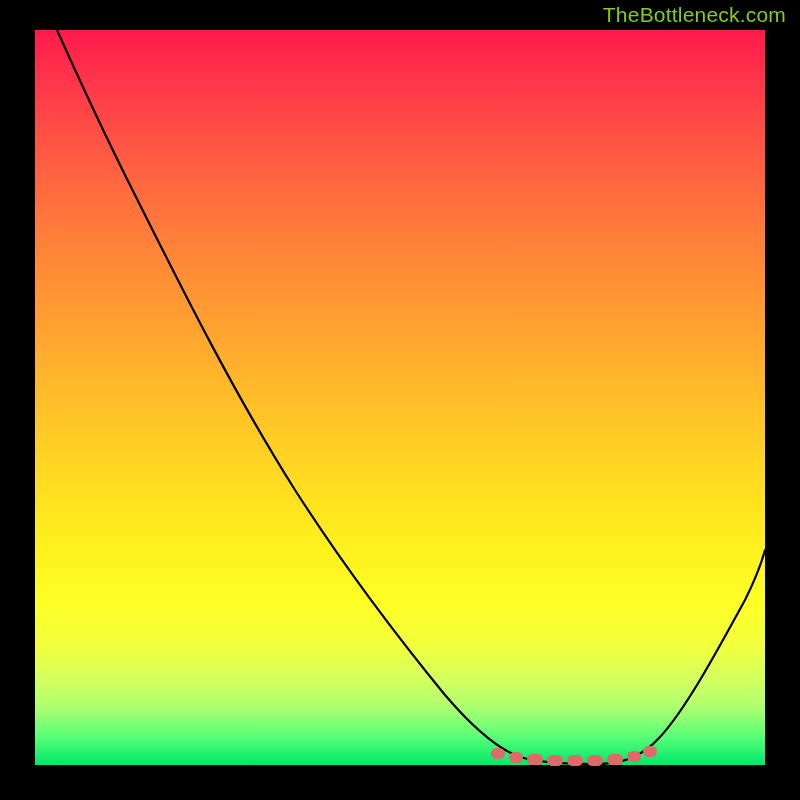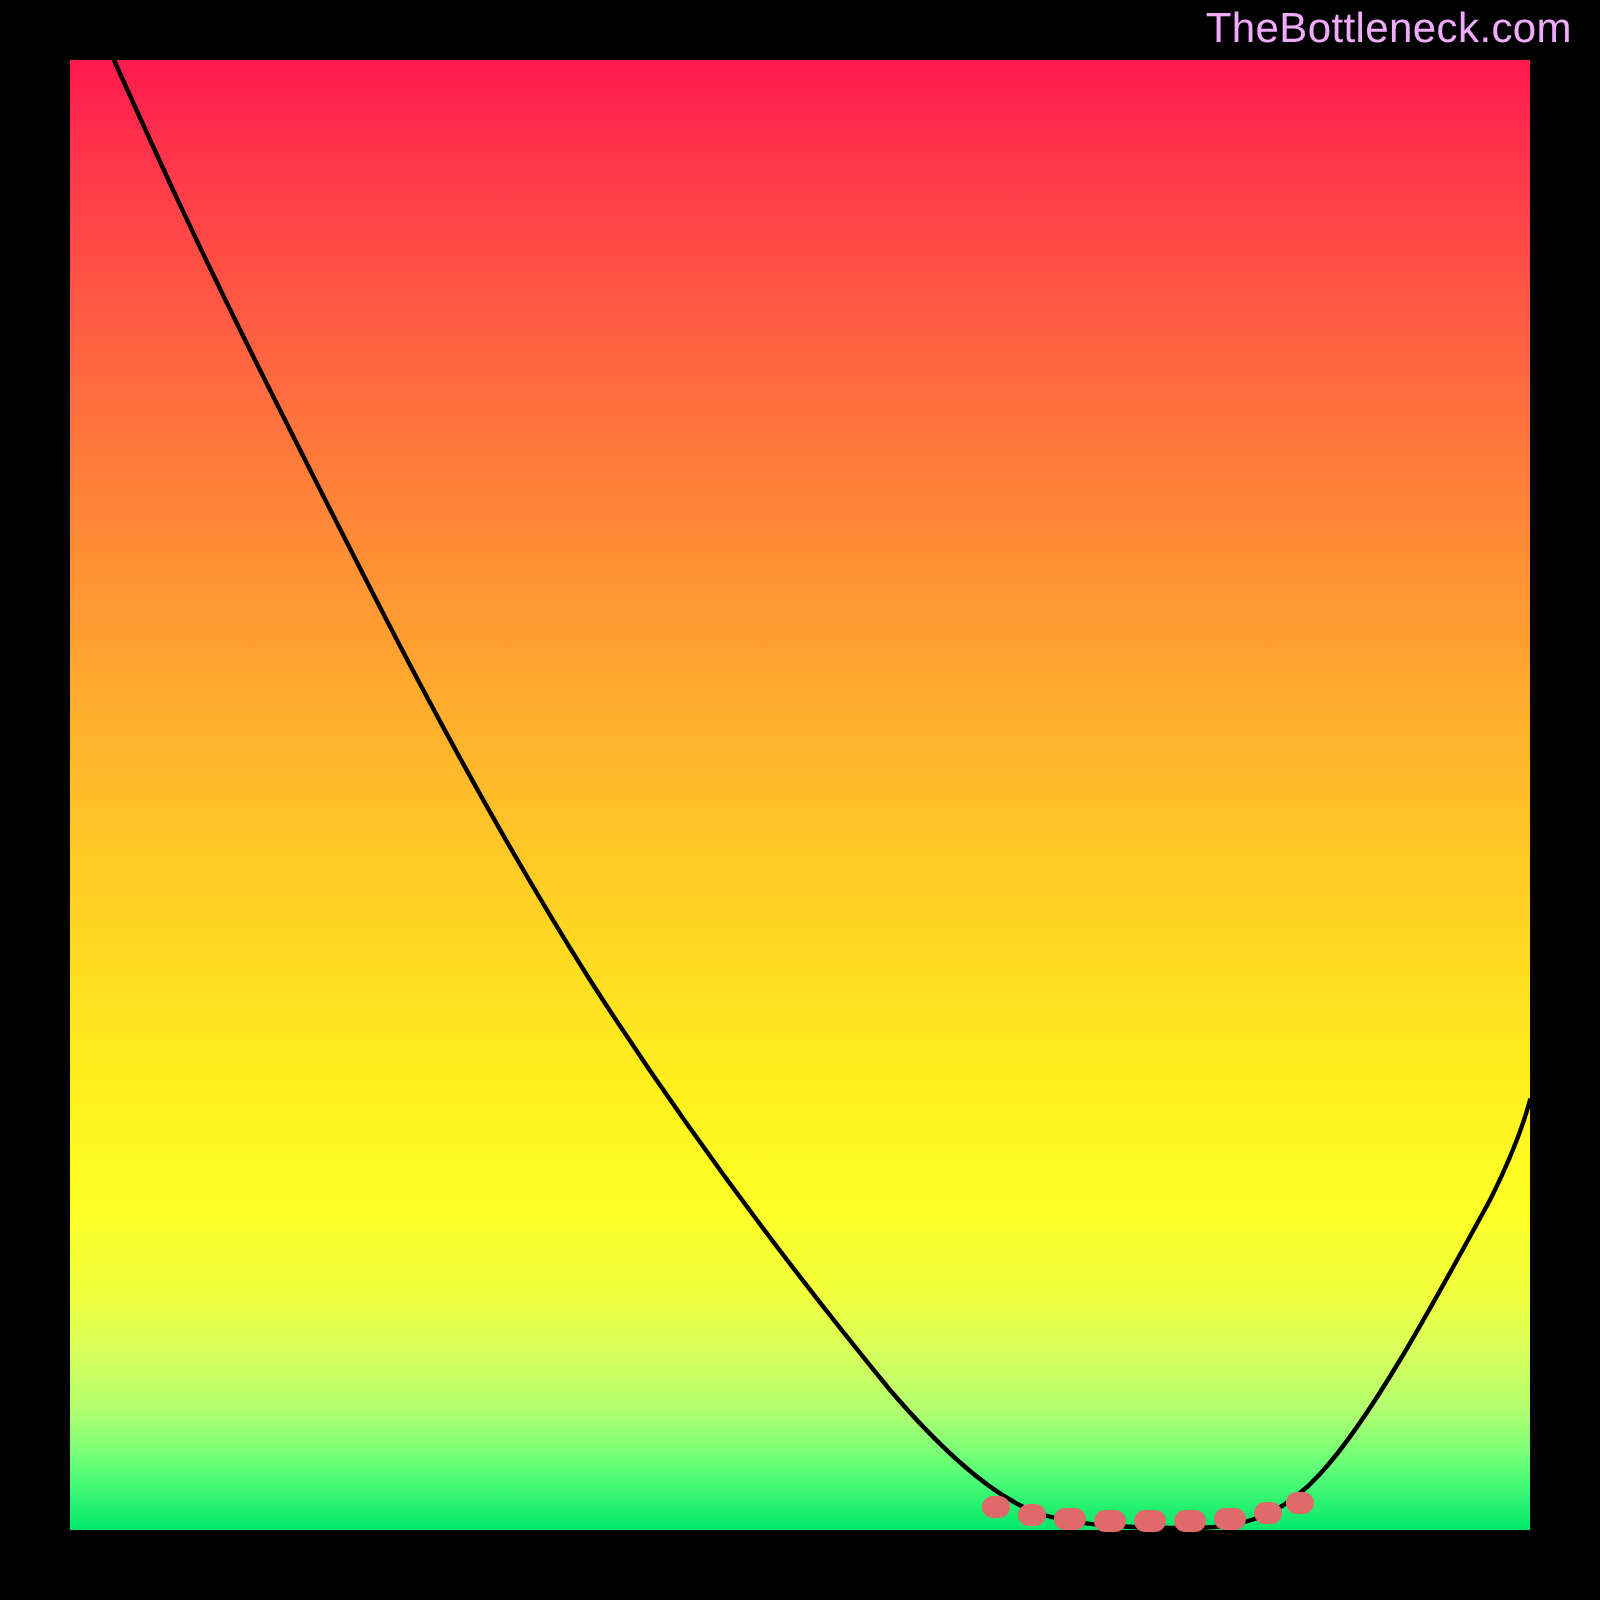--- a/index.html
+++ b/index.html
@@ -13,21 +13,21 @@
   }
   .frame {
     position: relative;
     width: 800px;
     height: 800px;
   }
   .watermark {
     position: absolute;
     top: 3px;
     right: 14px;
-    color: #f0abfc;
+    color: #84cc16;
     font-size: 21px;
     font-weight: 500;
     letter-spacing: 0.2px;
     z-index: 10;
   }
   .plot-area {
     position: absolute;
     left: 35px;
     top: 30px;
     width: 730px;

